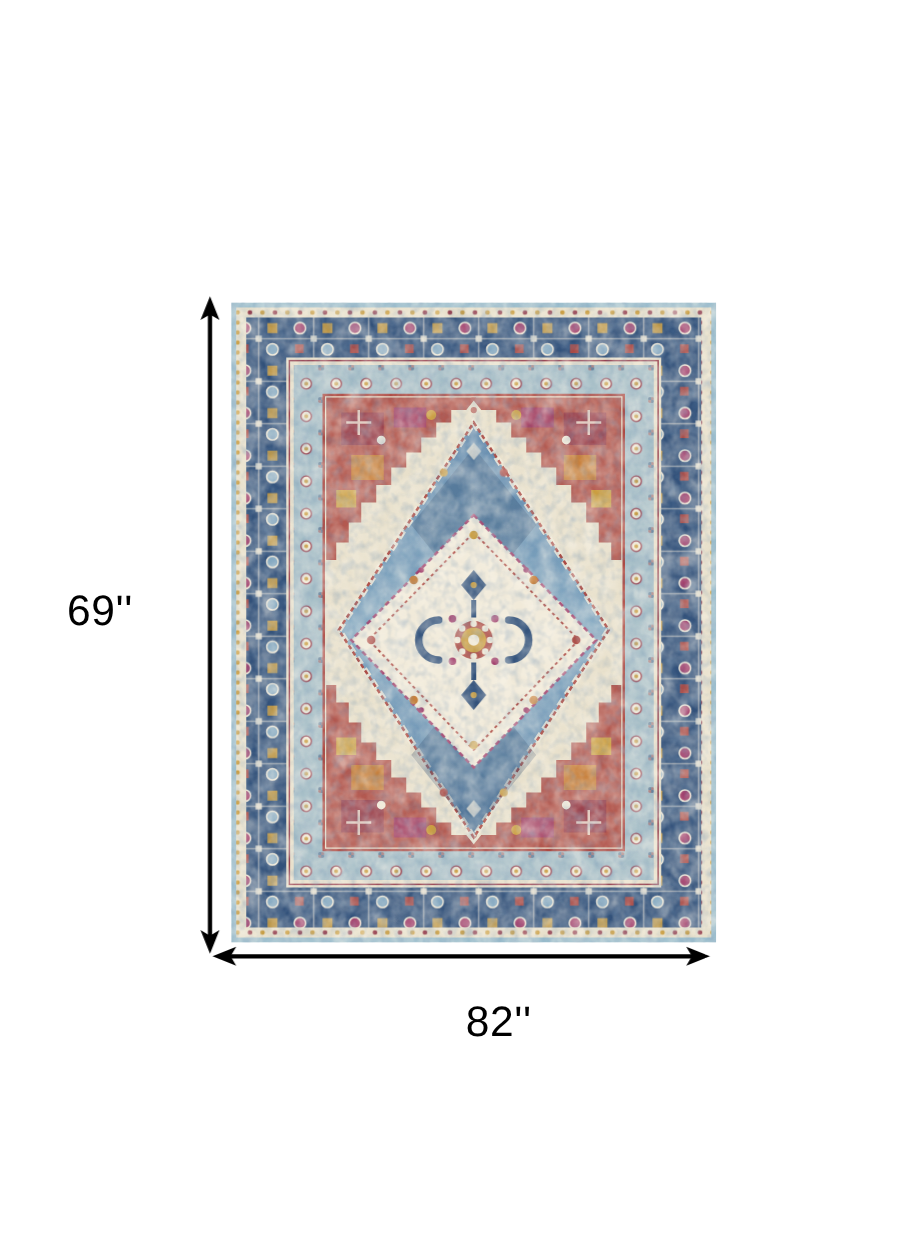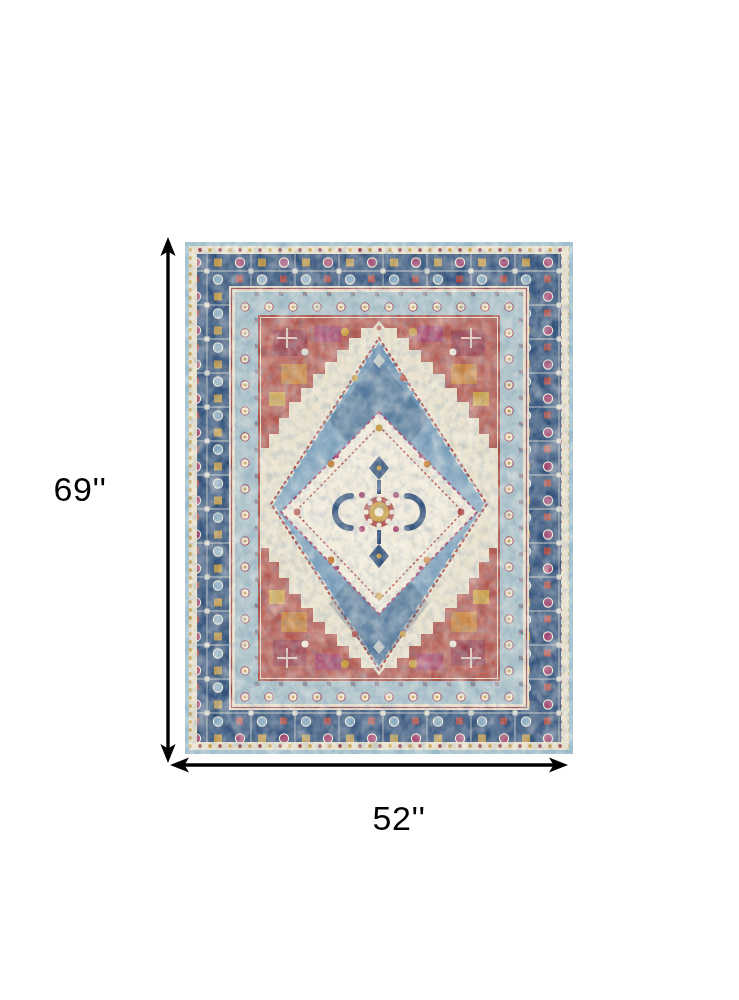--- a/index.html
+++ b/index.html
@@ -192,15 +192,15 @@
     <path d="M11,527 L18.6,508 L11,512.5 L3.4,508 Z" class="fInk"></path>
   </svg>
 
   <svg class="dim-arrow h" viewBox="0 0 400 22">
     <line x1="14" y1="11" x2="386" y2="11" class="sInk" stroke-width="3.4"></line>
     <path d="M1,11 L20,3.4 L15.5,11 L20,18.6 Z" class="fInk"></path>
     <path d="M399,11 L380,3.4 L384.5,11 L380,18.6 Z" class="fInk"></path>
   </svg>
 
   <div class="dim-label height">69''</div>
-  <div class="dim-label width">52''</div>
+  <div class="dim-label width">82''</div>
 
 </div>
 
 </body></html>

